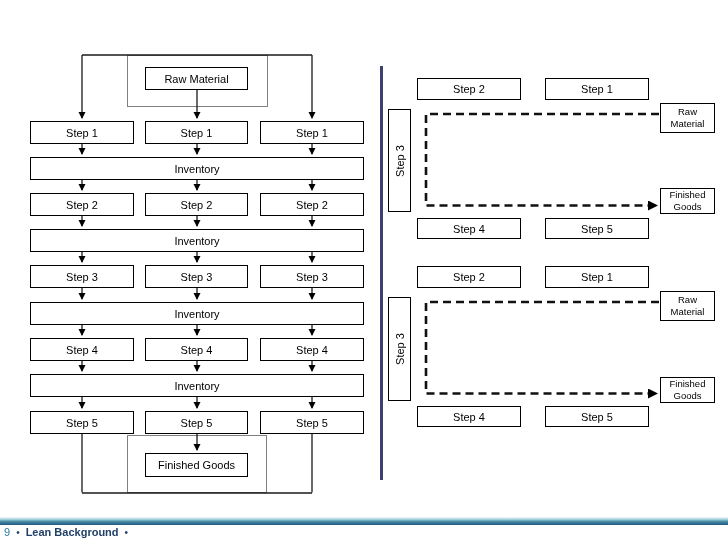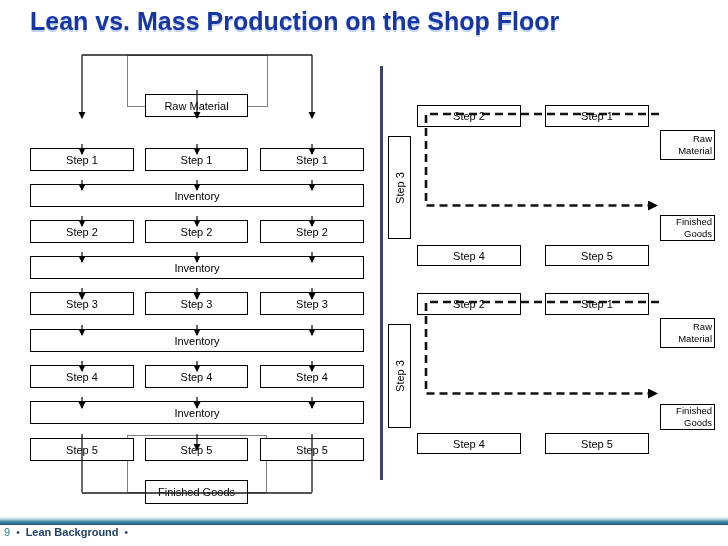--- a/index.html
+++ b/index.html
@@ -6,21 +6,21 @@
   body{width:728px;height:546px;background:#ffffff;overflow:hidden;
        font-family:"Liberation Sans",sans-serif;position:relative;}
   .stage{position:absolute;inset:0;width:728px;height:546px;}
 
   .title{position:absolute;left:30px;top:7px;font-size:25px;font-weight:700;
          color:#1736a4;letter-spacing:0;white-space:nowrap;
          text-shadow:0 2px 0 #bfd2f0;}
 
   .box{position:absolute;border:1.4px solid #000;background:#fff;
        display:flex;align-items:center;justify-content:center;
-       font-size:11px;color:#000;box-sizing:border-box;text-align:right;margin-top:27px;}
+       font-size:11px;color:#000;box-sizing:border-box;text-align:center;}
   .container-box{position:absolute;border:1.2px solid #808080;background:transparent;
        box-sizing:border-box;}
   .sm{font-size:9.5px;line-height:1.25;padding:1px 2px;}
   .vert{writing-mode:horizontal-tb;}
   .vert span{transform:rotate(-90deg);white-space:nowrap;display:block;}
 
   .divider{position:absolute;left:380px;top:66px;width:3px;height:414px;background:#3d4170;}
 
   svg.overlay{position:absolute;left:0;top:0;width:728px;height:546px;pointer-events:none;}
   .thin{stroke:#1a1a1a;stroke-width:1.3;fill:none;}
@@ -32,21 +32,20 @@
       gap:6px;align-items:baseline;color:#1f3f67;}
   .pagenum{color:#2e7ea0;}
   .bullet{color:#1f3f67;font-size:10px;}
   .flink{color:#1f3f67;font-weight:700;cursor:pointer;}
 </style>
 </head>
 <body>
 
 <div class="stage">
 
-  <div class="title">Lean vs. Mass Production on the Shop Floor</div>
 
   <div class="container-box" style="left:127px;top:55px;width:141px;height:52px"></div>
   <div class="container-box" style="left:127px;top:435px;width:140px;height:58px"></div>
 
   <div class="box" style="left:145px;top:67px;width:103px;height:23px">Raw Material</div>
 
   <div class="box" style="left:30px;top:121px;width:104px;height:23px">Step 1</div>
   <div class="box" style="left:145px;top:121px;width:103px;height:23px">Step 1</div>
   <div class="box" style="left:260px;top:121px;width:104px;height:23px">Step 1</div>
   <div class="box" style="left:30px;top:157px;width:334px;height:23px">Inventory</div>

